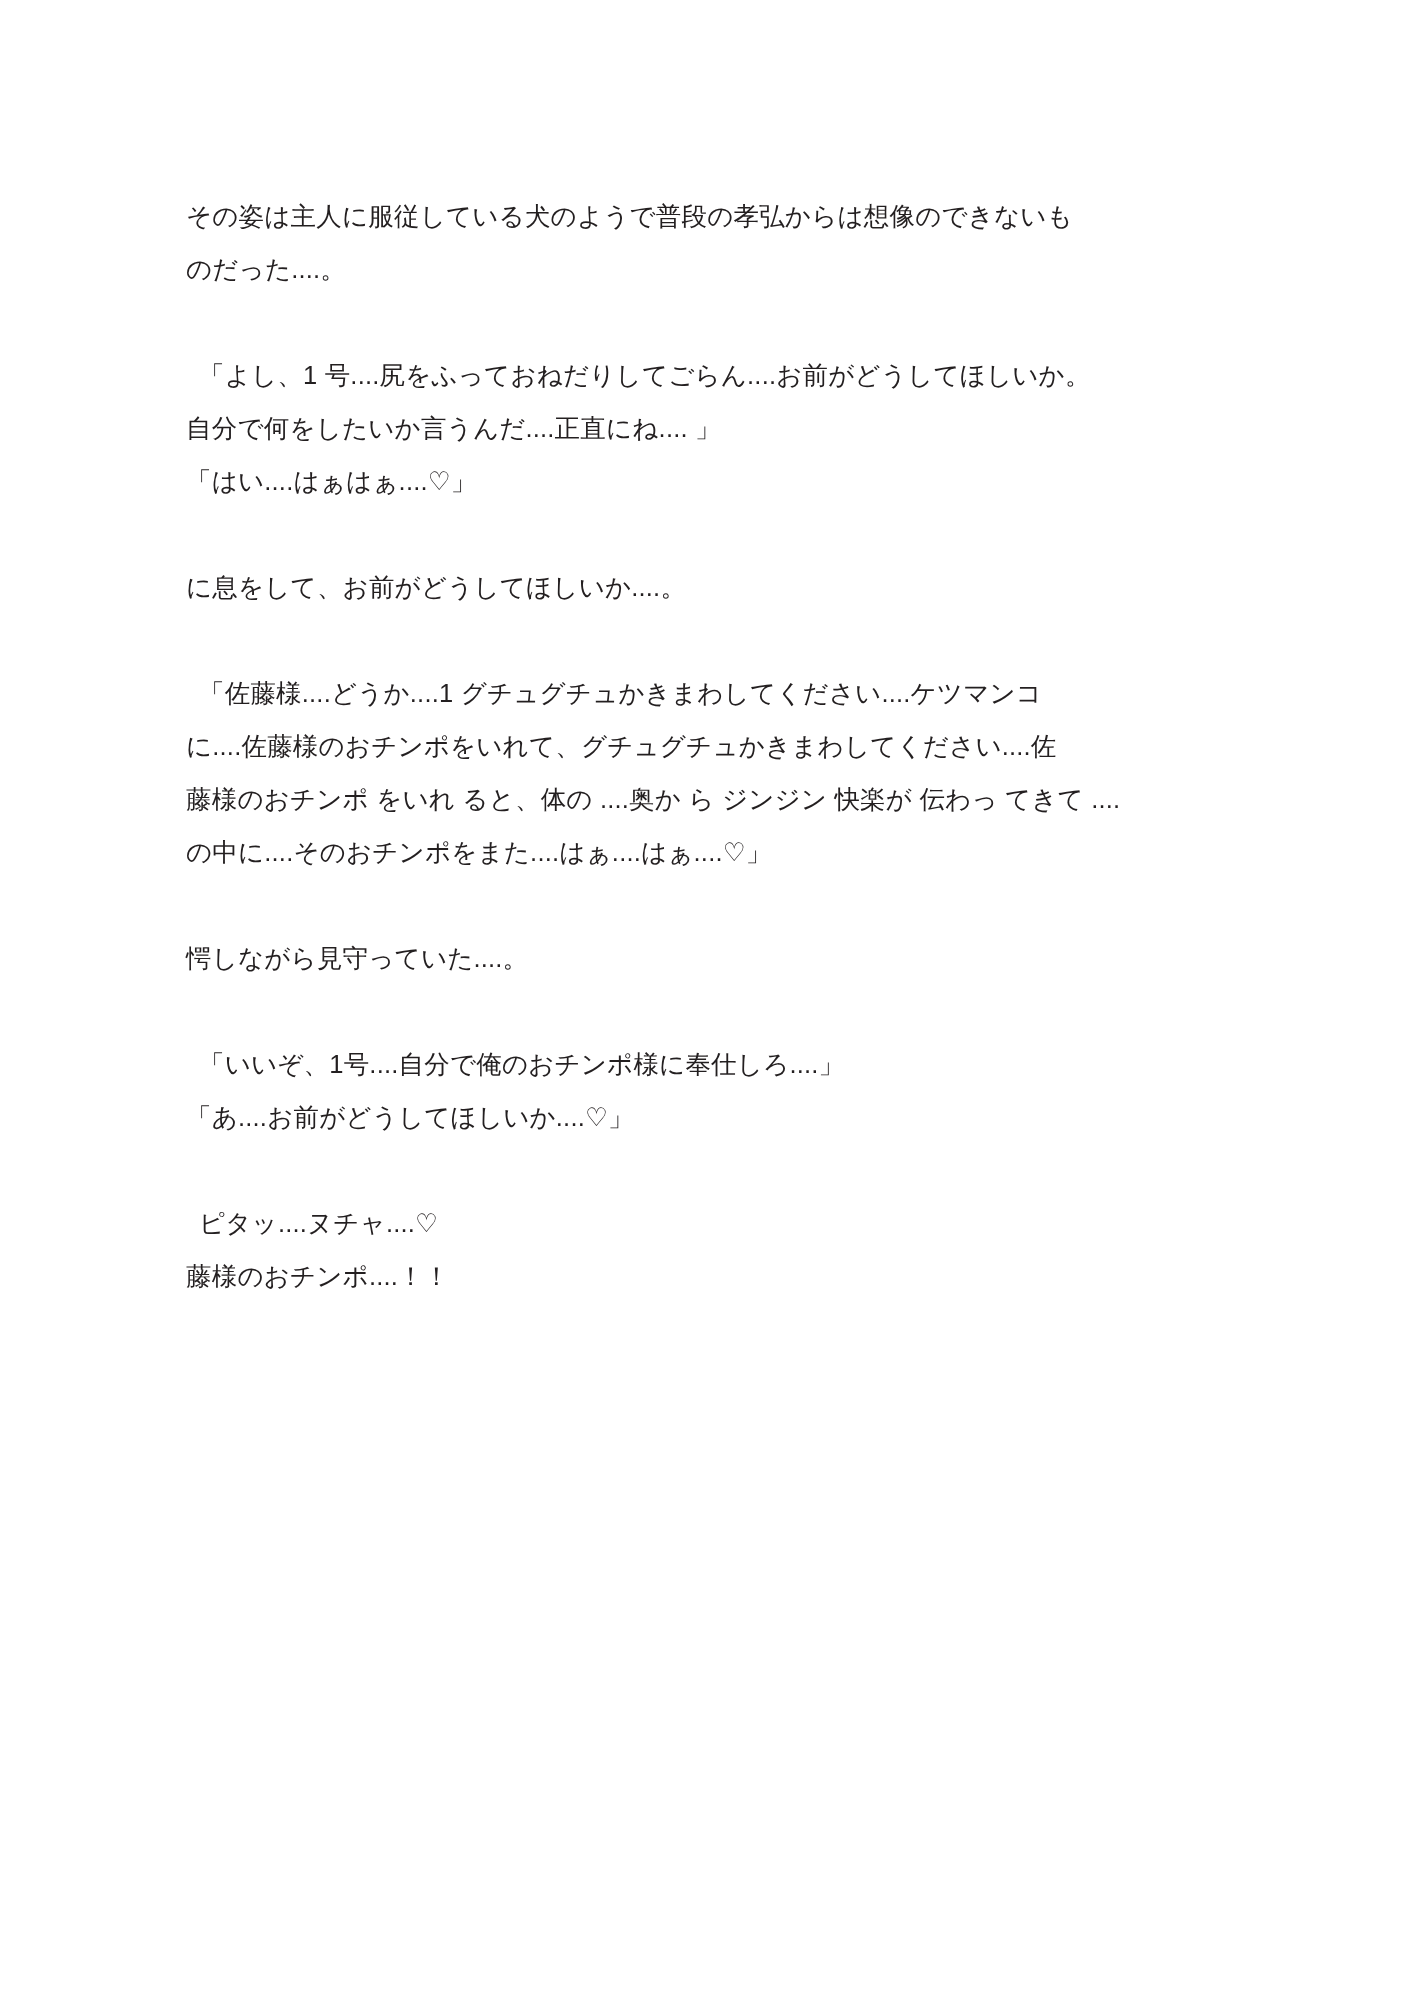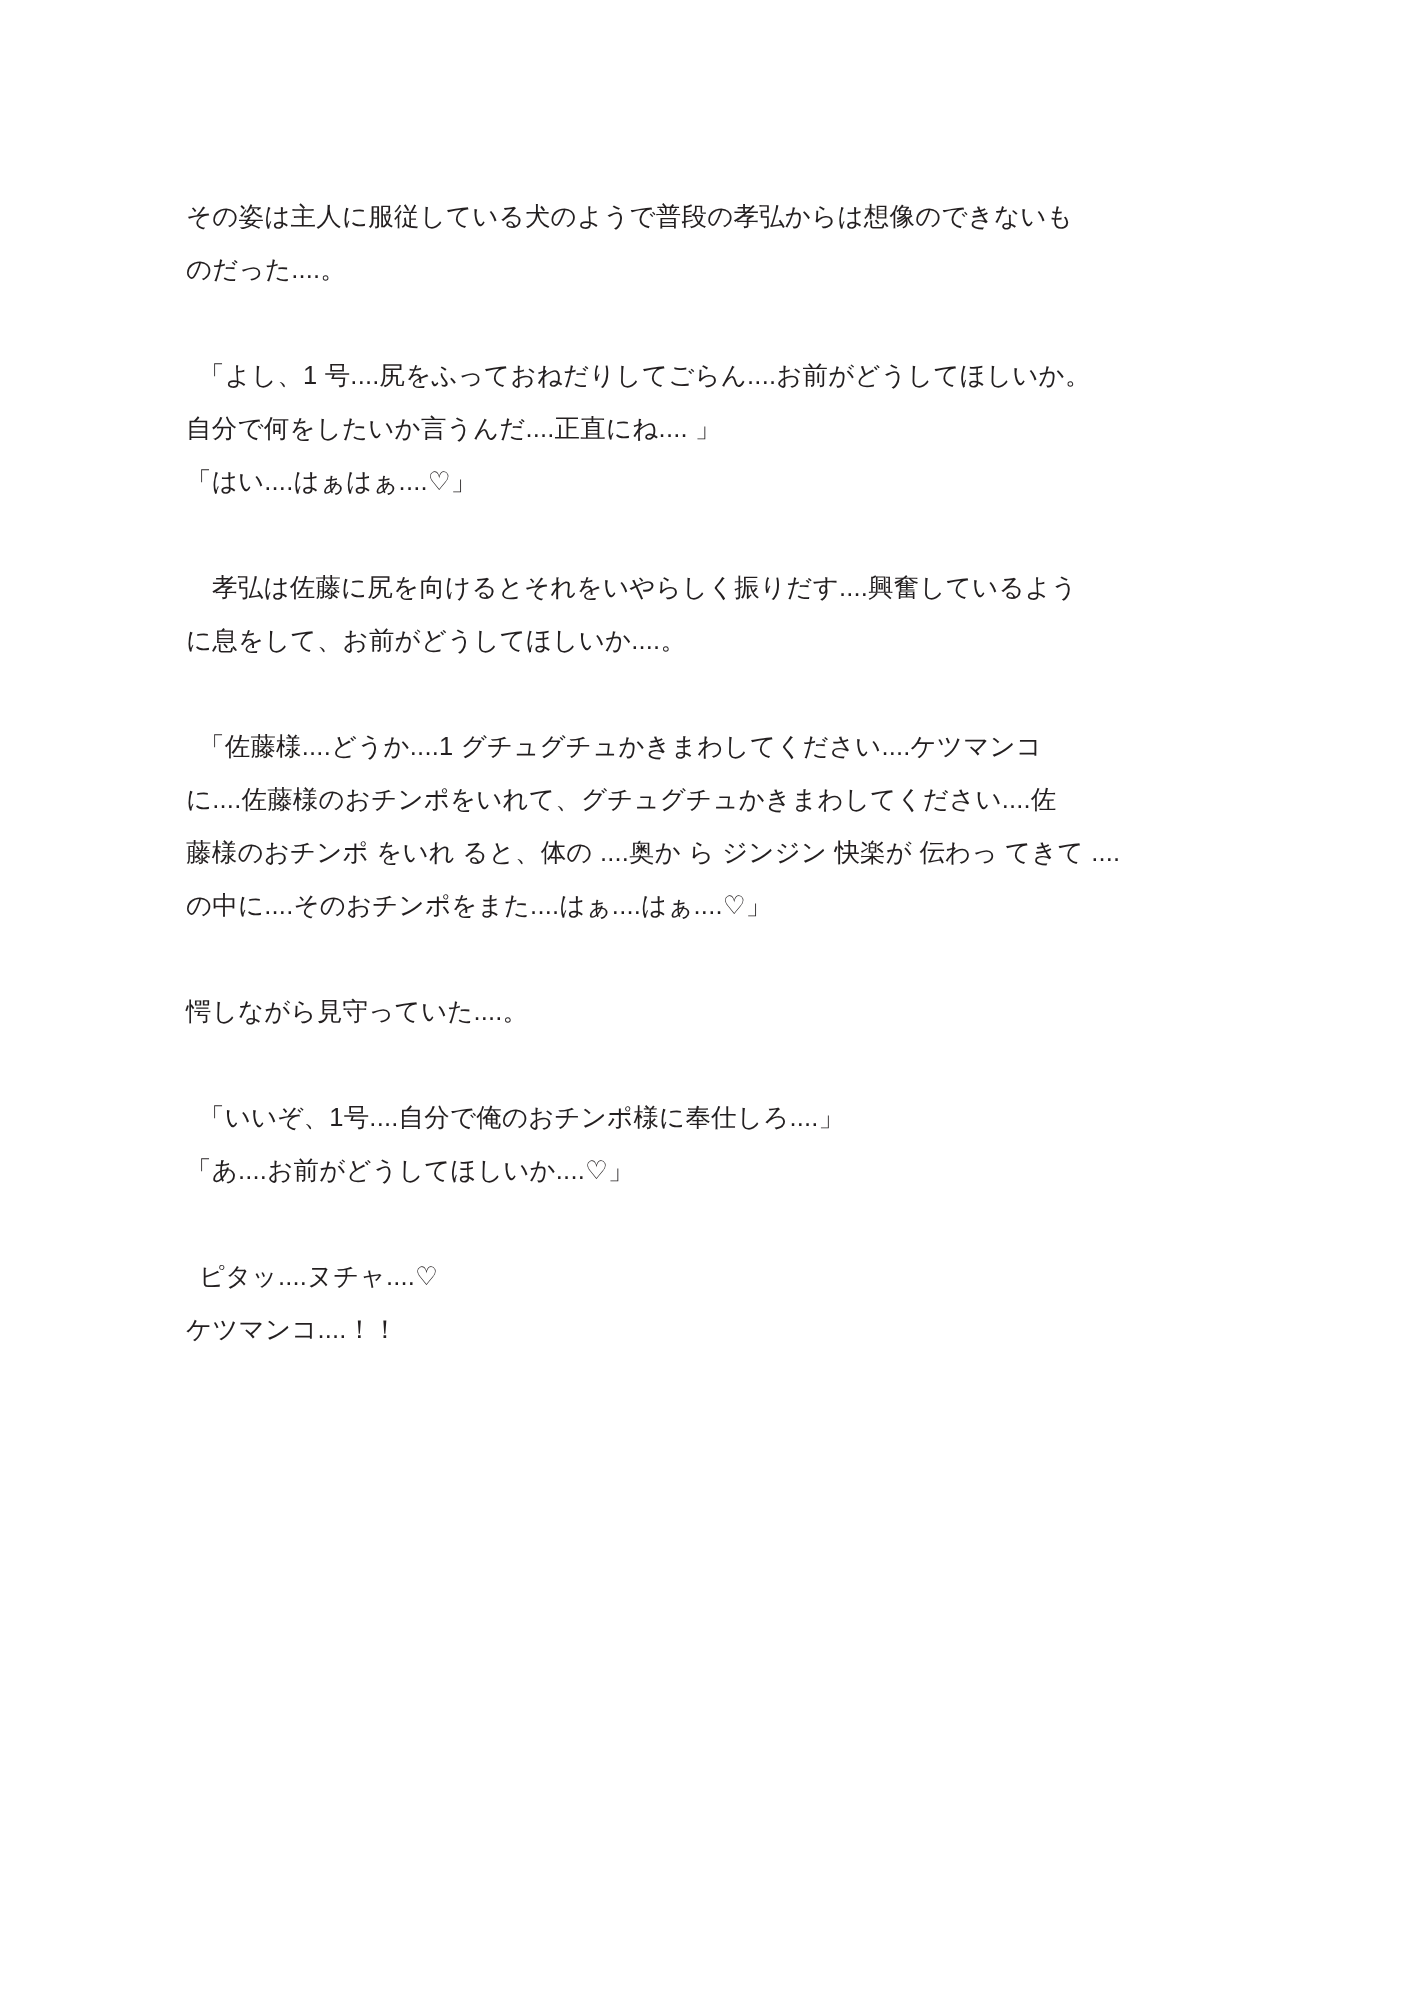--- a/index.html
+++ b/index.html
@@ -59,21 +59,20 @@
         <div class="nowrap-line">のだった....。</div>
       </div>
       <div class="para blank">&nbsp;</div>
       <div class="para">
         <div class="nowrap-line"><span class="indent-small">&nbsp;</span><span>「よし、1 号....尻をふっておねだりしてごらん....お前がどうしてほしいか。</span></div>
         <div class="nowrap-line">自分で何をしたいか言うんだ....正直にね.... 」</div>
         <div class="nowrap-line">「はい....はぁはぁ....♡」</div>
       </div>
       <div class="para blank">&nbsp;</div>
       <div class="para">
-        <div class="nowrap-line"><span class="indent">&nbsp;</span><span>孝弘は佐藤に尻を向けるとそれをいやらしく振りだす....興奮しているよう</span></div>
         <div class="nowrap-line">に息をして、お前がどうしてほしいか....。</div>
       </div>
       <div class="para blank">&nbsp;</div>
       <div class="para">
         <div class="nowrap-line"><span class="indent-small">&nbsp;</span><span>「佐藤様....どうか....1 グチュグチュかきまわしてください....ケツマンコ</span></div>
         <div class="nowrap-line">に....佐藤様のおチンポをいれて、グチュグチュかきまわしてください....佐</div>
         <div class="nowrap-line">藤様のおチンポ をいれ ると、体の ....奥か ら ジンジン 快楽が 伝わっ てきて ....</div>
         <div class="nowrap-line">の中に....そのおチンポをまた....はぁ....はぁ....♡」</div>
       </div>
       <div class="para blank">&nbsp;</div>
@@ -81,16 +80,16 @@
         <div class="nowrap-line">愕しながら見守っていた....。</div>
       </div>
       <div class="para blank">&nbsp;</div>
       <div class="para">
         <div class="nowrap-line"><span class="indent-small">&nbsp;</span><span>「いいぞ、1号....自分で俺のおチンポ様に奉仕しろ....」</span></div>
         <div class="nowrap-line">「あ....お前がどうしてほしいか....♡」</div>
       </div>
       <div class="para blank">&nbsp;</div>
       <div class="para">
         <div class="nowrap-line"><span class="indent-small">&nbsp;</span><span>ピタッ....ヌチャ....♡</span></div>
-        <div class="nowrap-line">ケツマンコ....！！</div>
+        <div class="nowrap-line">藤様のおチンポ....！！</div>
       </div>
     </div>
 </div>
 
 </body></html>

